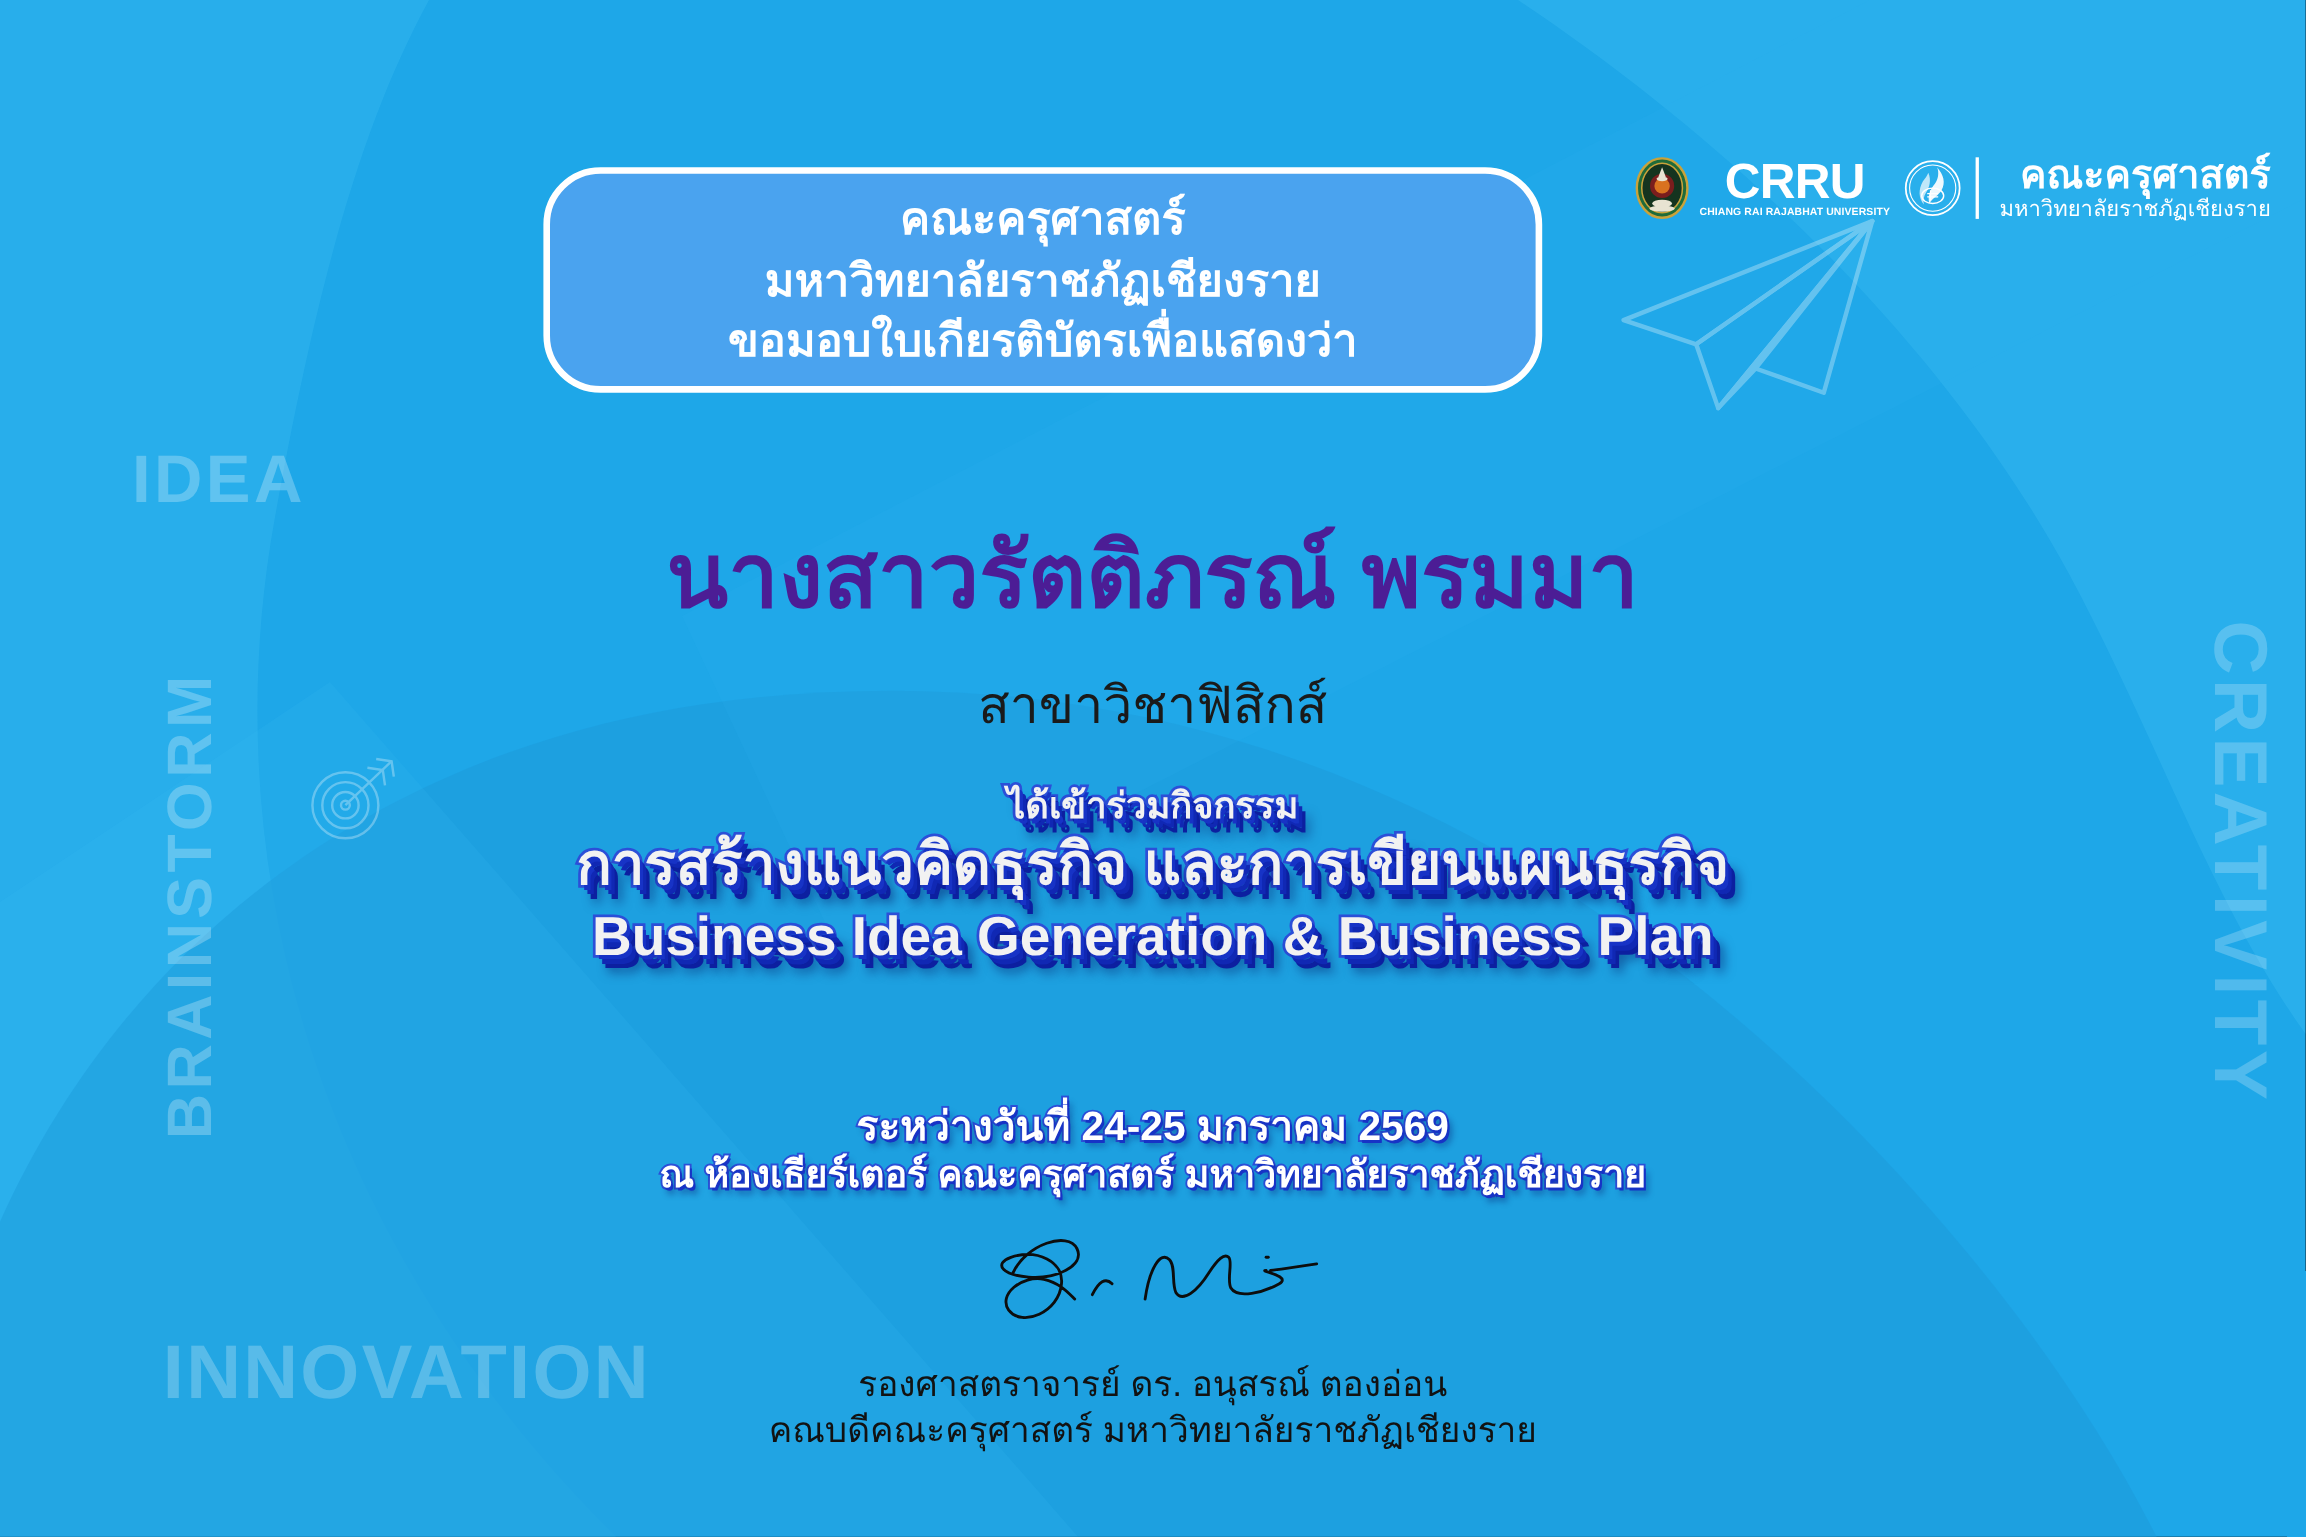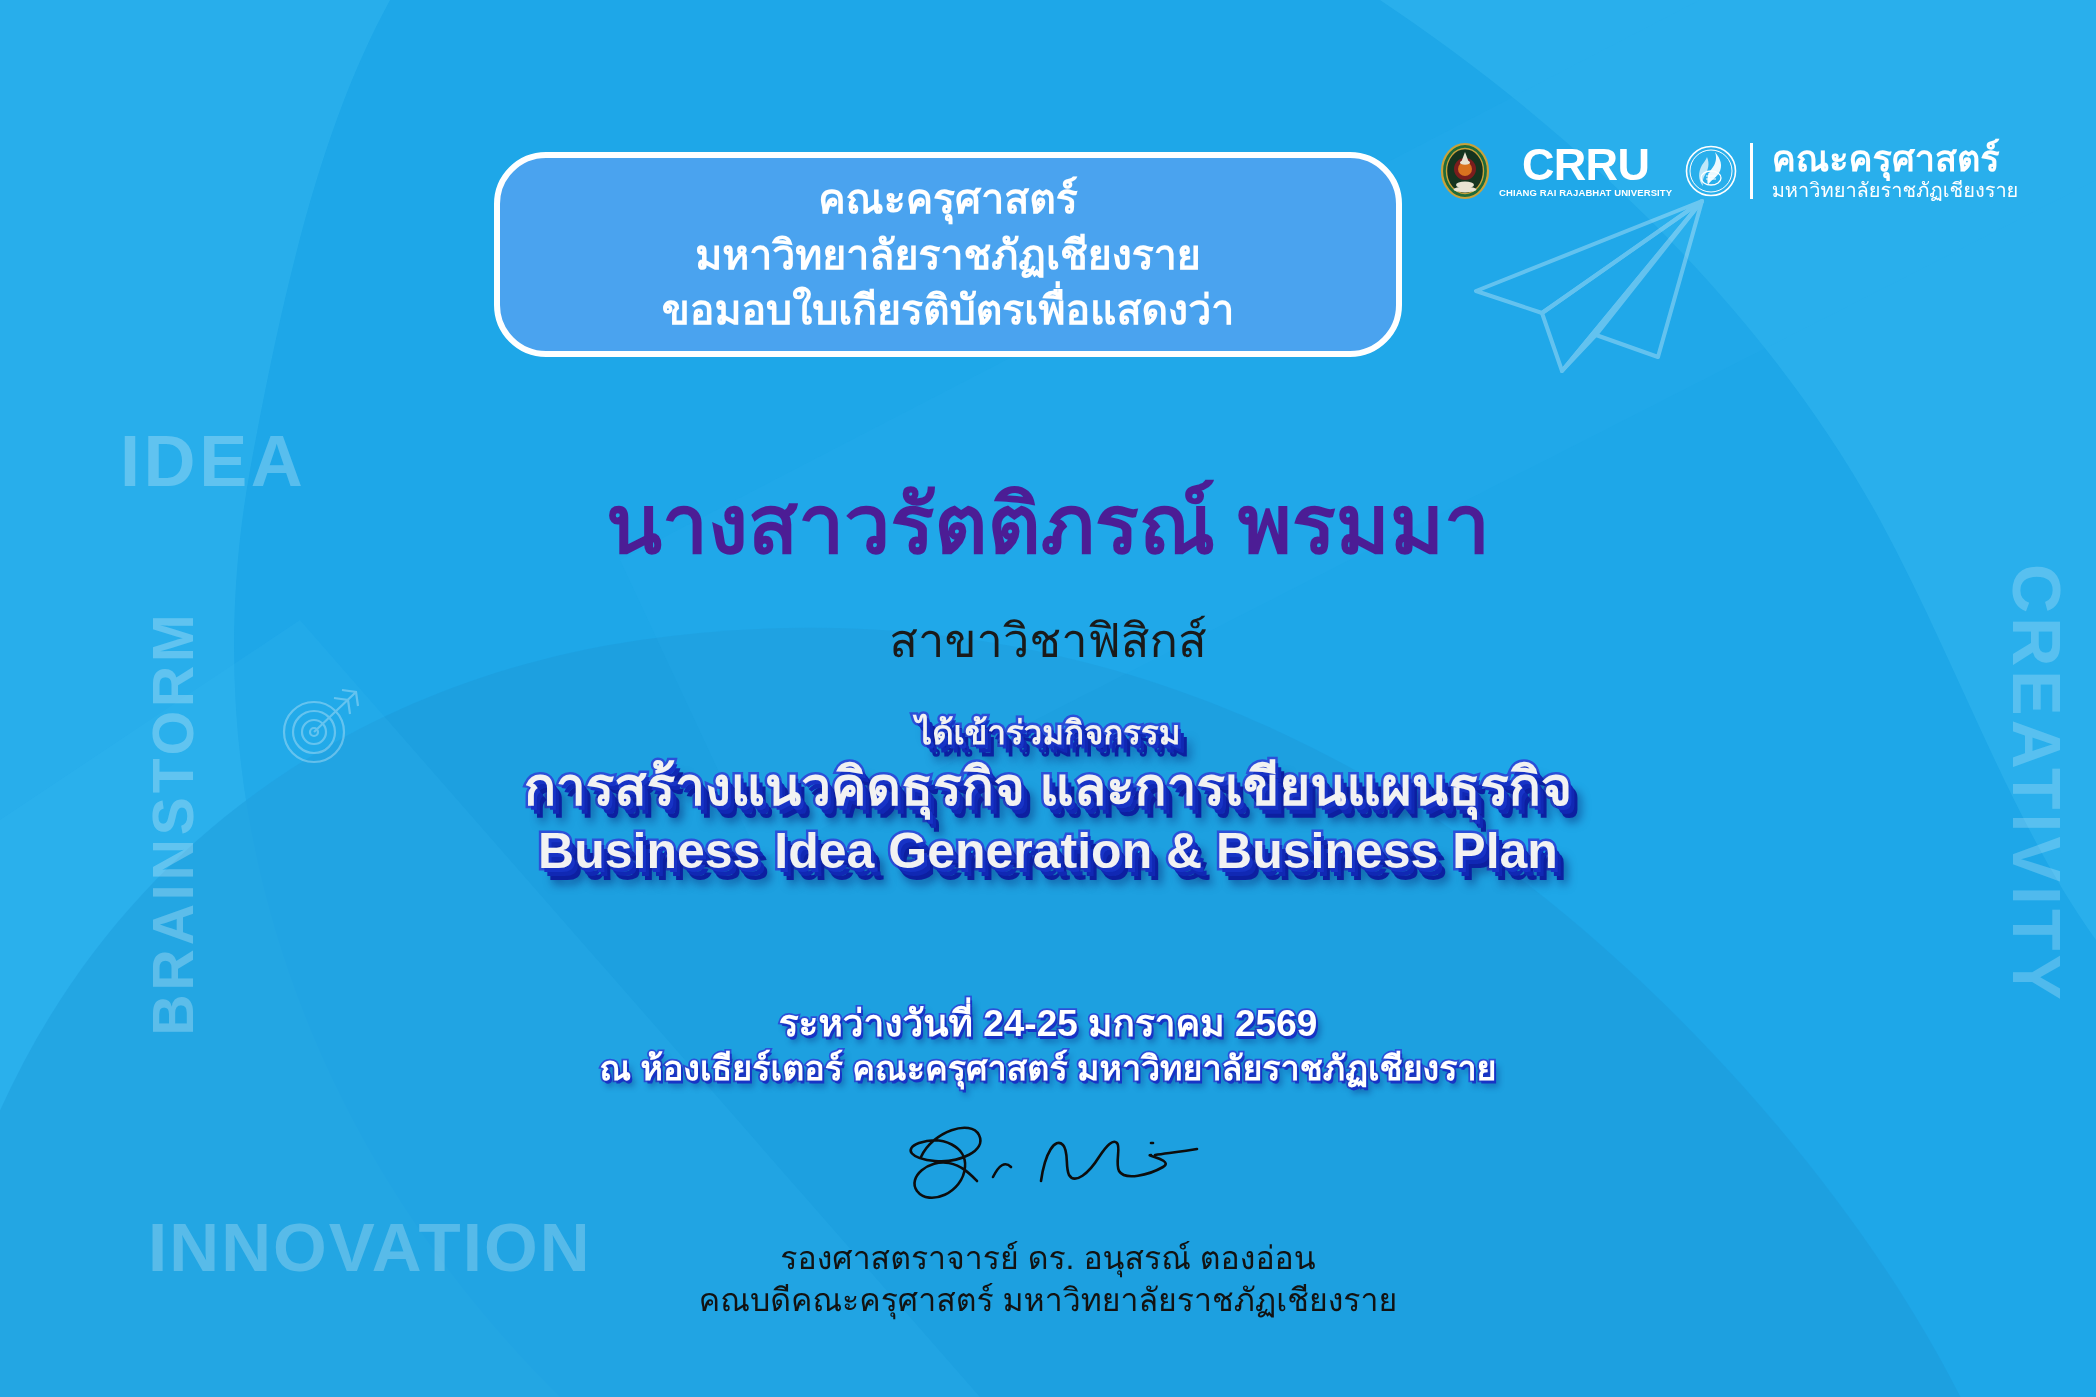--- a/index.html
+++ b/index.html
@@ -29,22 +29,22 @@
     position: absolute;
     font-weight: 700;
     color: #ffffff;
     opacity: 0.26;
     letter-spacing: 0.02em;
     white-space: nowrap;
     user-select: none;
   }
   #wm-idea {
     left: 120px;
-    top: 420px;
-    font-size: 72px;
+    top: 400px;
+    font-size: 61px;
     letter-spacing: 0.05em;
   }
   #wm-brainstorm {
     left: -40px;
     top: 790px;
     font-size: 57px;
     transform: rotate(-90deg);
     transform-origin: center center;
     letter-spacing: 0.07em;
   }
@@ -79,26 +79,27 @@
     left: 272px;
     top: 680px;
     width: 92px;
     height: 92px;
     opacity: 0.30;
   }
 
   
   #logo-bar {
     position: absolute;
-    left: 1440px;
+    left: 1486px;
     top: 132px;
     display: flex;
     align-items: center;
     gap: 9px;
     height: 78px;
+    text-align: right;
   }
   #crru-seal { width: 50px; height: 58px; flex: 0 0 auto; }
   #crru-wordmark { display: flex; flex-direction: column; align-items: center; }
   #crru-letters {
     font-size: 45px;
     font-weight: 700;
     color: #ffffff;
     letter-spacing: -0.015em;
     line-height: 0.92;
     font-family: "Liberation Sans", sans-serif;

